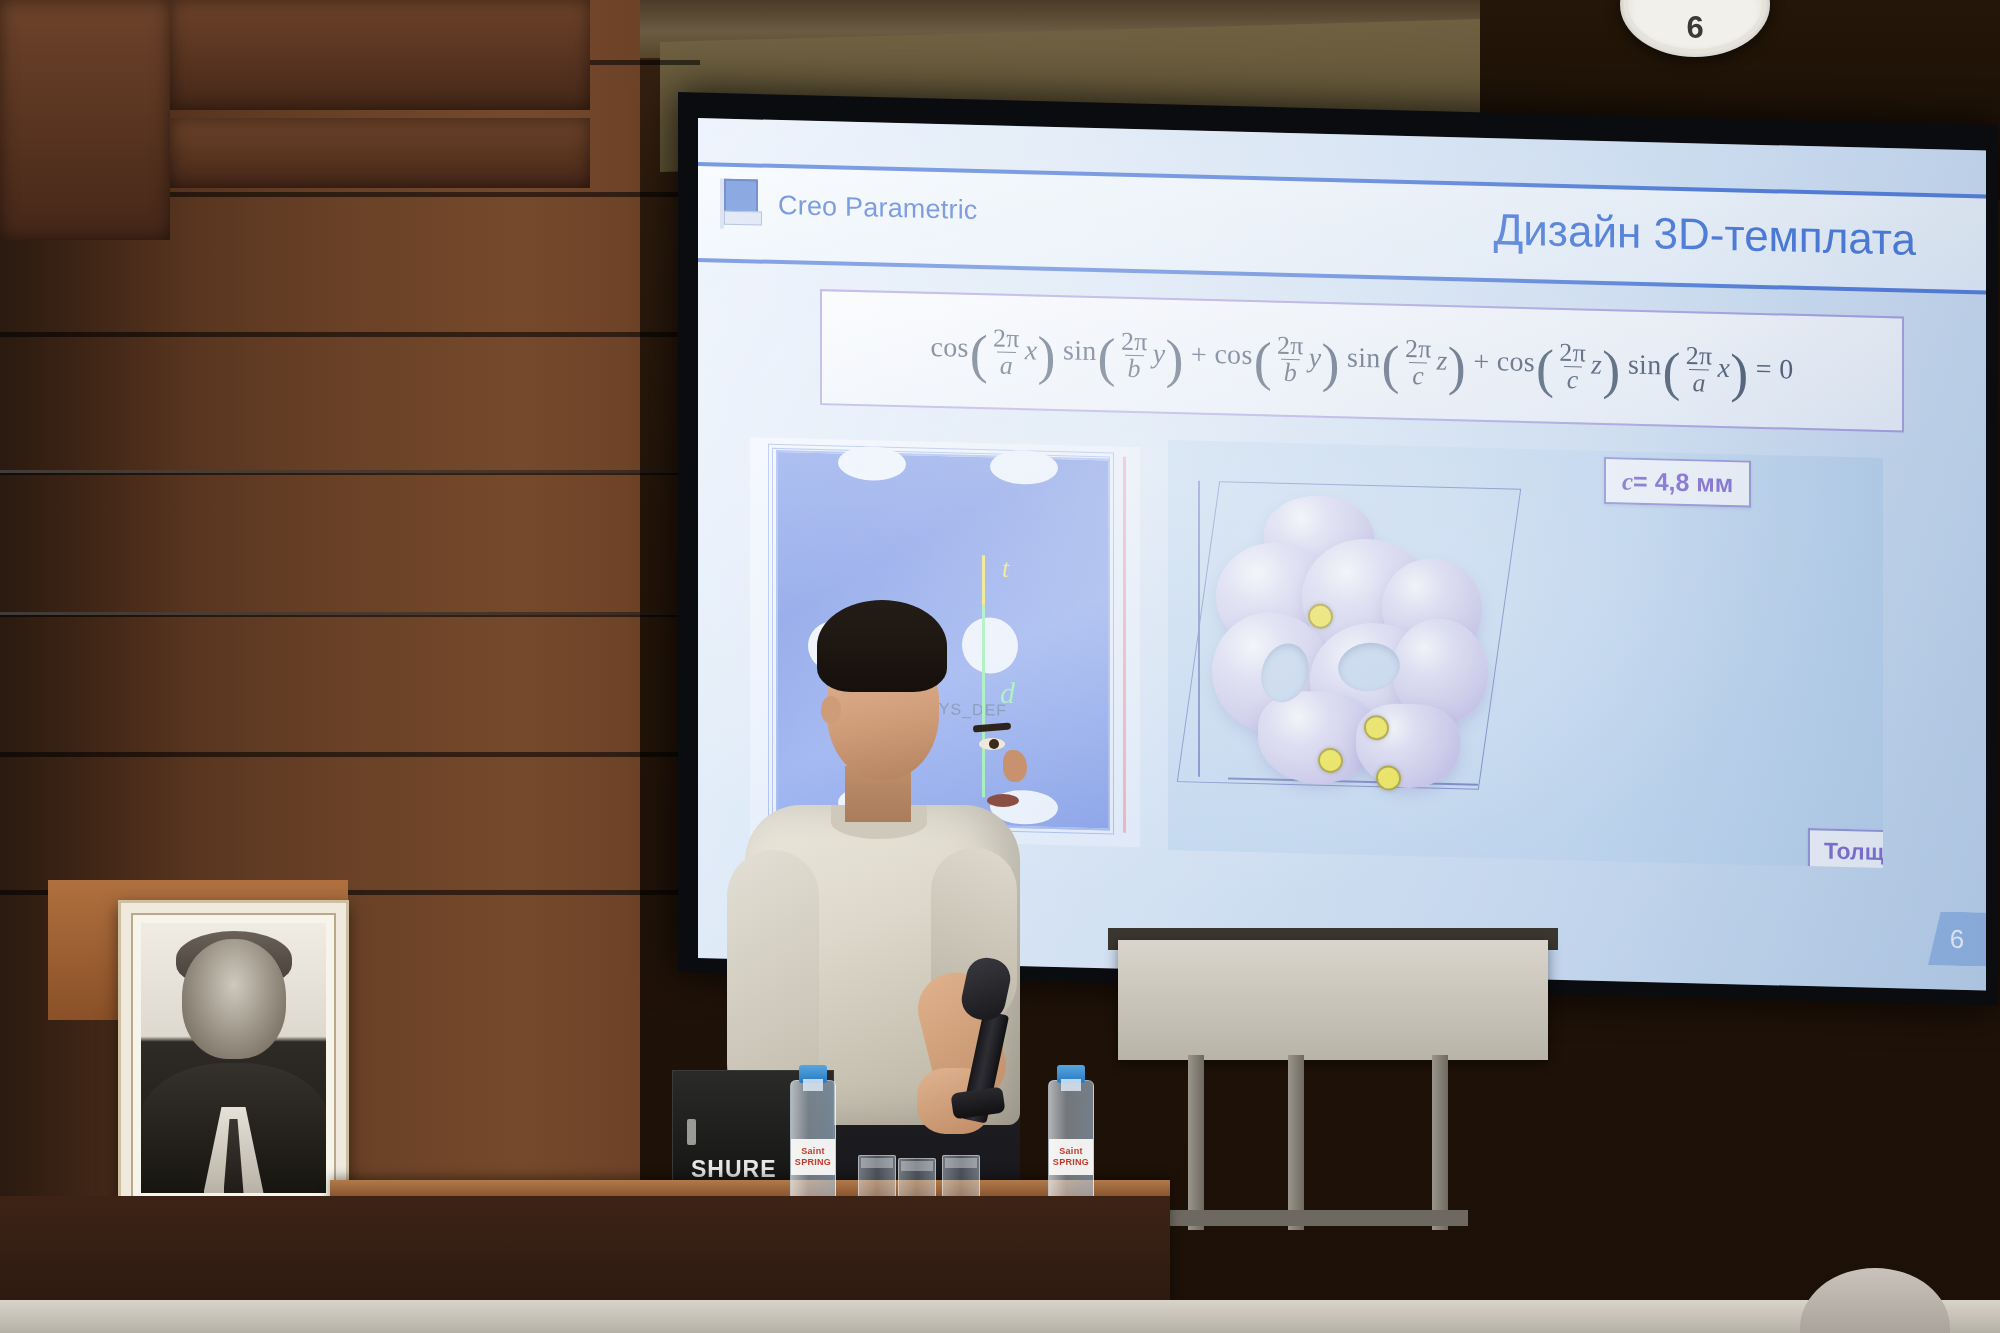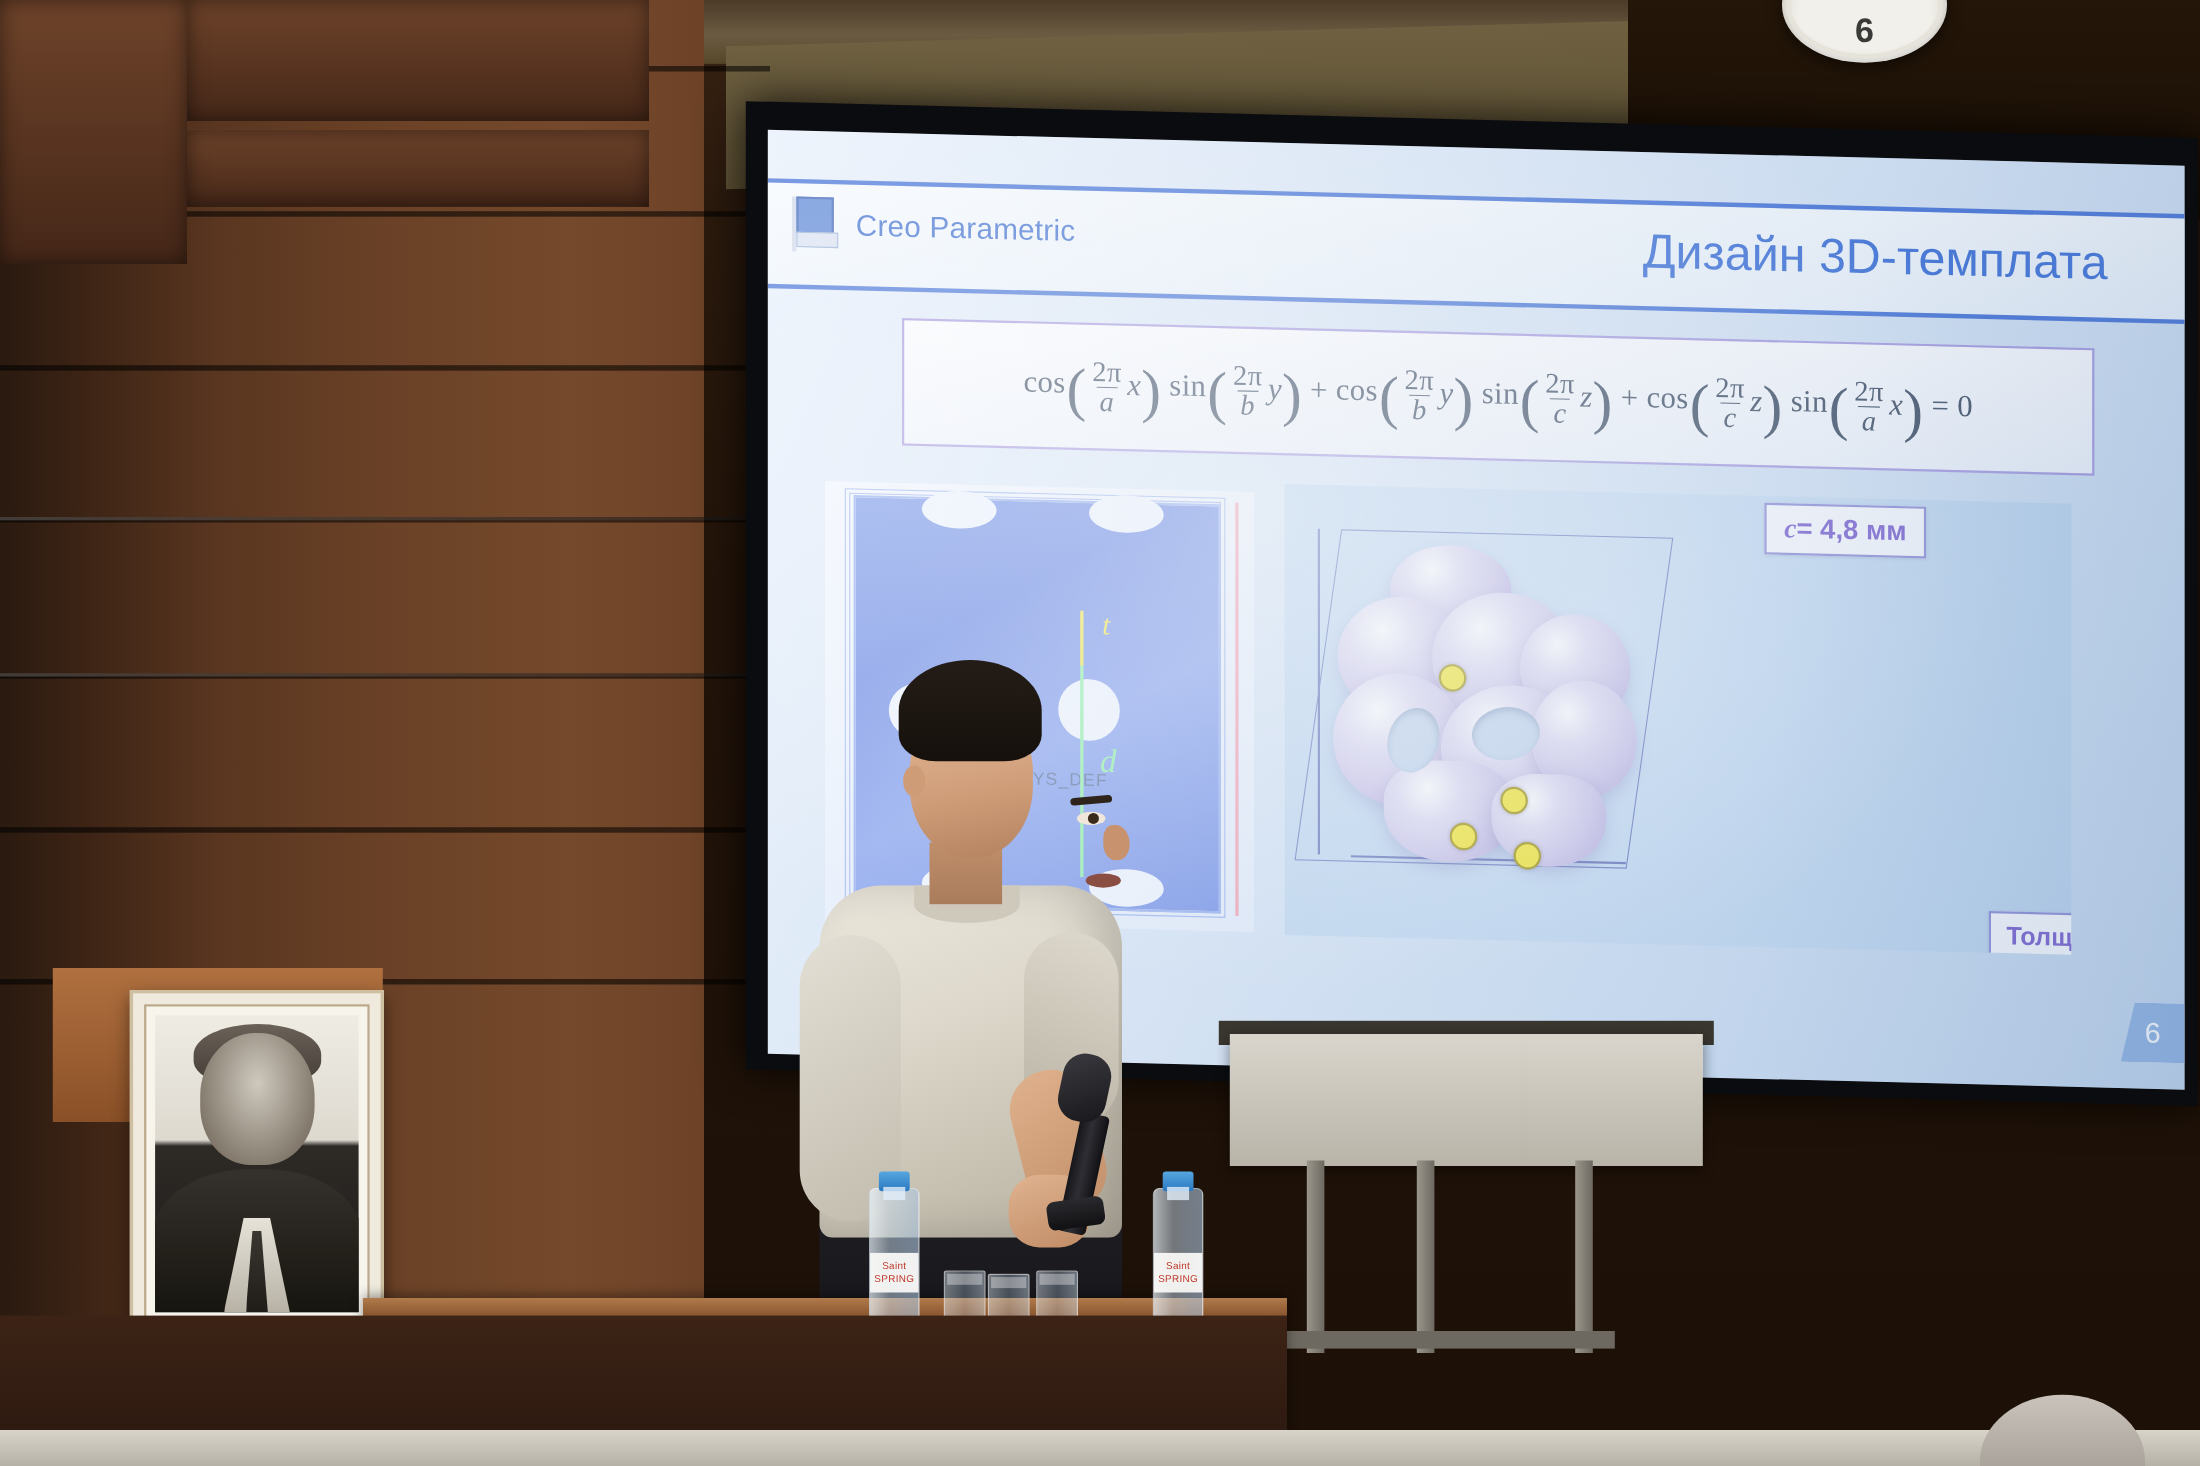--- a/index.html
+++ b/index.html
@@ -169,21 +169,21 @@
   .bottle{position:absolute;width:44px;height:130px;
     background:linear-gradient(90deg,rgba(235,243,250,.72),rgba(200,220,238,.5) 40%,rgba(170,195,220,.62));
     border-radius:6px 6px 10px 10px;border:1px solid rgba(255,255,255,.35);}
   .bottle .cap{position:absolute;left:8px;top:-16px;width:28px;height:18px;
     background:linear-gradient(180deg,#56a7e0,#2a77c0);border-radius:3px;}
   .bottle .neck{position:absolute;left:12px;top:-2px;width:20px;height:12px;
     background:rgba(225,238,250,.8);}
   .bottle .label{position:absolute;left:0;top:58px;width:44px;height:36px;
     background:rgba(250,250,248,.93);display:flex;flex-direction:column;
     align-items:center;justify-content:center;}
-  .bottle .label span{color:#c0392b;font-size:9px;font-weight:400;line-height:11px;letter-spacing:.3px;}
+  .bottle .label span{color:#c0392b;font-size:9px;font-weight:700;line-height:11px;letter-spacing:.3px;}
 
   .glass{position:absolute;width:36px;height:58px;
     background:linear-gradient(90deg,rgba(225,238,248,.45),rgba(190,212,232,.3) 50%,rgba(210,228,242,.45));
     border:1px solid rgba(255,255,255,.45);border-radius:2px 2px 4px 4px;}
   .glass:after{content:"";position:absolute;left:2px;top:2px;right:2px;height:10px;
     background:rgba(255,255,255,.35);}
 
   
   .portrait-stand{position:absolute;left:48px;top:880px;width:300px;height:140px;
     background:linear-gradient(180deg,#b0703f,#8a5027);}
@@ -450,20 +450,24 @@
     </div>
     <div class="sp-ear"></div>
     <div class="sp-hair"></div>
     <div class="sp-forearm"></div>
     <div class="sp-hand"></div>
   </div>
   <div class="mic"></div>
   <div class="mic-head"></div>
   <div class="clicker"></div>
 
+  <div class="shure-case">
+    <div class="shure-latch"></div>
+    <div class="shure-text">SHURE</div>
+  </div>
 
   <div class="table"></div>
   <div class="table-edge"></div>
 
   <div class="bottle" style="left:790px;top:1080px">
     <div class="cap"></div>
     <div class="neck"></div>
     <div class="label">
       <span>Saint</span>
       <span>SPRING</span>

